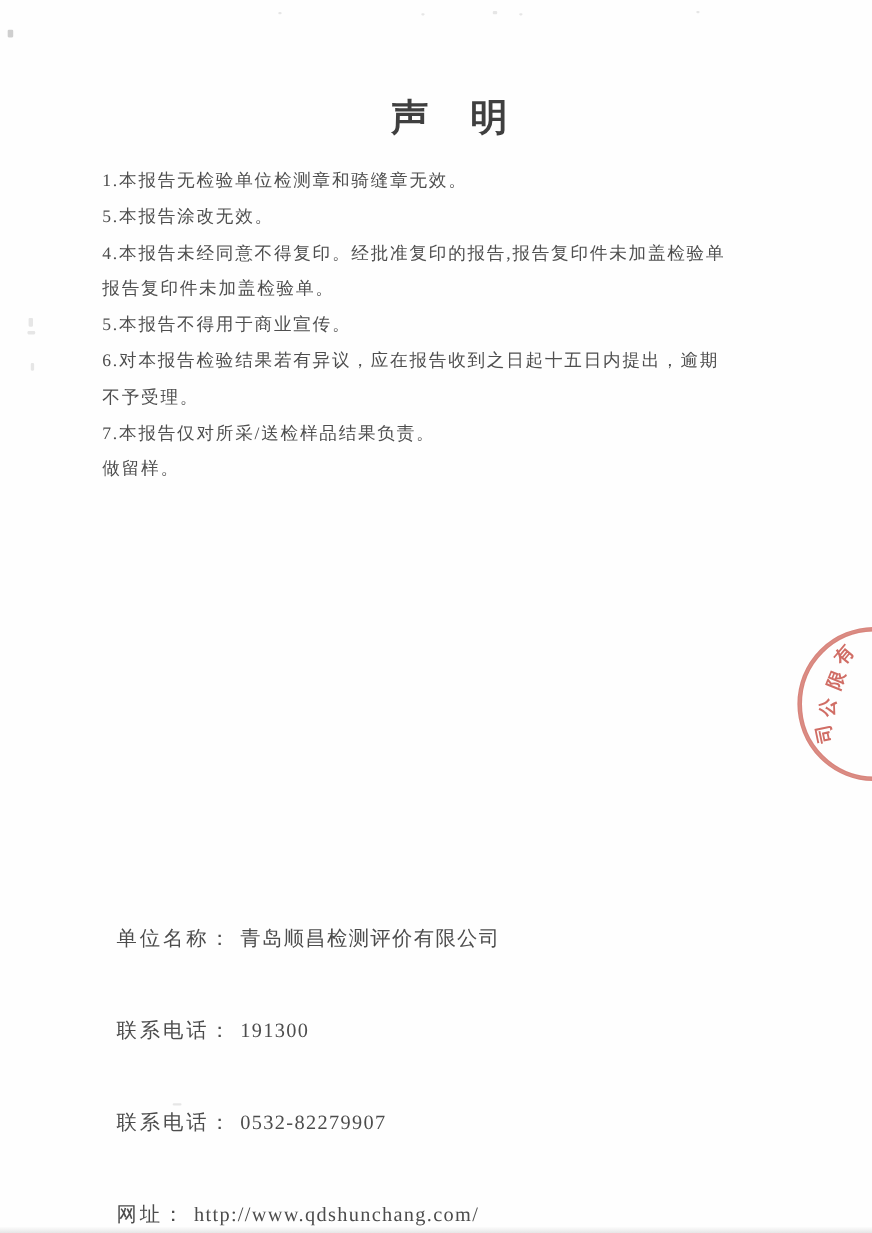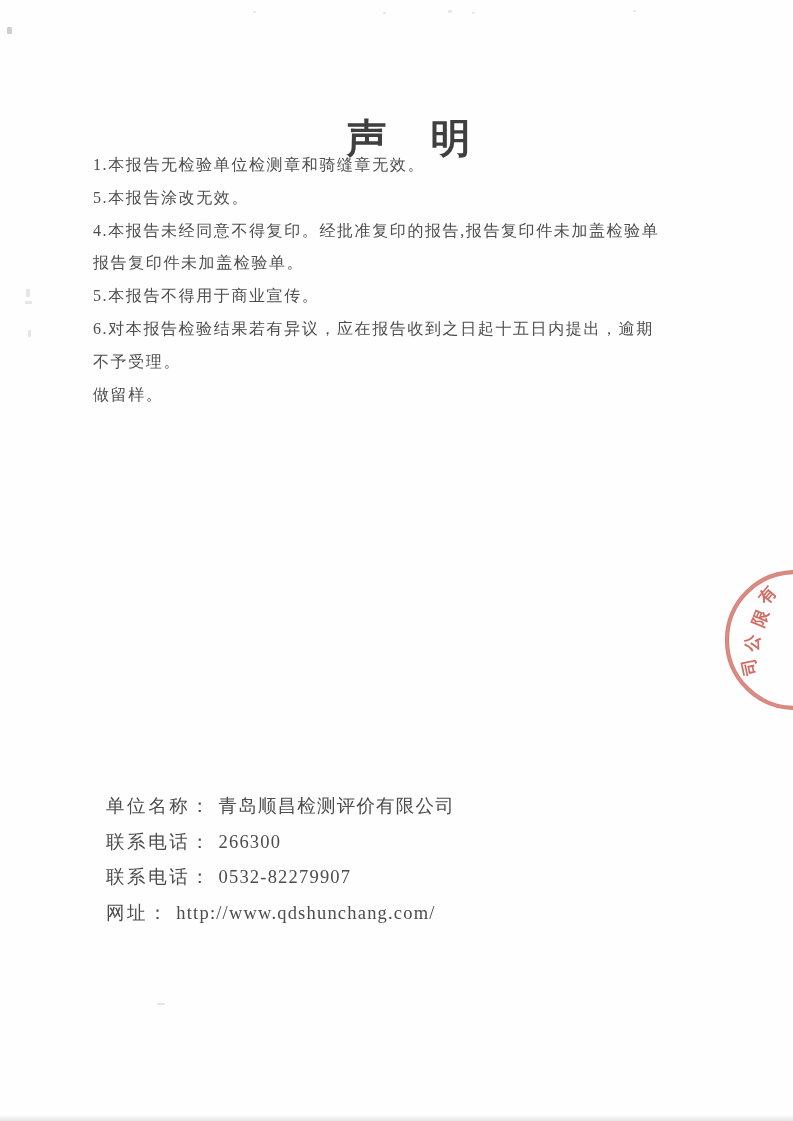--- a/index.html
+++ b/index.html
@@ -12,24 +12,24 @@
     width: 793px;
     height: 1121px;
     background: #fefefe;
     overflow: hidden;
     font-family: "Liberation Serif", "DejaVu Serif", serif;
   }
   .doc-title {
     position: absolute;
     left: 0;
     right: 0;
-    top: 111px;
+    top: 84px;
     text-align: center;
     text-indent: 26px;
-    font-size: 40px;
+    font-size: 34px;
     font-weight: bold;
     color: #3f3f3f;
     letter-spacing: 2px;
     white-space: nowrap;
   }
   .statement-body {
     position: absolute;
     left: 93px;
     top: 149px;
   }
@@ -44,20 +44,21 @@
   .contact-block {
     position: absolute;
     left: 106px;
     top: 789px;
   }
   .contact-line {
     height: 35.5px;
     line-height: 35.5px;
     white-space: nowrap;
     color: #4c4c4c;
+    margin-top: 48px;
   }
   .contact-label {
     font-size: 18.5px;
     letter-spacing: 2.6px;
   }
   .contact-value {
     font-size: 18.5px;
     letter-spacing: 1.2px;
     margin-left: 7px;
   }
@@ -92,40 +93,41 @@
   <div class="doc-title">声　明</div>
 
   <div class="statement-body">
     <div class="stmt-line">1.本报告无检验单位检测章和骑缝章无效。</div>
     <div class="stmt-line">5.本报告涂改无效。</div>
     <div class="stmt-line">4.本报告未经同意不得复印。经批准复印的报告,报告复印件未加盖检验单</div>
     <div class="stmt-line">报告复印件未加盖检验单。</div>
     <div class="stmt-line">5.本报告不得用于商业宣传。</div>
     <div class="stmt-line">6.对本报告检验结果若有异议，应在报告收到之日起十五日内提出，逾期</div>
     <div class="stmt-line">不予受理。</div>
+    <div class="stmt-line">7.本报告仅对所采/送检样品结果负责。</div>
     <div class="stmt-line">做留样。</div>
   </div>
 
   <svg class="stamp-svg" viewBox="0 0 78 162">
     <circle cx="80" cy="85" r="68" fill="none" stroke="#c9544a" stroke-width="4.2" opacity="0.72"></circle>
     <circle cx="80" cy="85" r="68" fill="none" stroke="#e09a92" stroke-width="2" opacity="0.35"></circle>
     <g fill="#c5493f" opacity="0.8" font-size="17" font-weight="bold" text-anchor="middle" font-family="Liberation Serif, DejaVu Serif, serif">
       <text x="52" y="46" transform="rotate(-50 52 40)">有</text>
       <text x="45" y="69" transform="rotate(-68 45 63)">限</text>
       <text x="37" y="94" transform="rotate(-84 37 88)">公</text>
       <text x="34" y="118" transform="rotate(-102 34 112)">司</text>
     </g>
   </svg>
 
   <div class="contact-block">
     <div class="contact-line">
       <span class="contact-label">单位名称：</span><span class="contact-value">青岛顺昌检测评价有限公司</span>
     </div>
     <div class="contact-line">
-      <span class="contact-label">联系电话：</span><span class="contact-value">266300</span>
+      <span class="contact-label">联系电话：</span><span class="contact-value">191300</span>
     </div>
     <div class="contact-line">
       <span class="contact-label">联系电话：</span><span class="contact-value">0532-82279907</span>
     </div>
     <div class="contact-line">
       <span class="contact-label">网址：</span><span class="contact-value">http://www.qdshunchang.com/</span>
     </div>
   </div>
 
   <div class="speckle sp-a" style="left:7px;  top:27px;  width:5px; height:7px;"></div>

